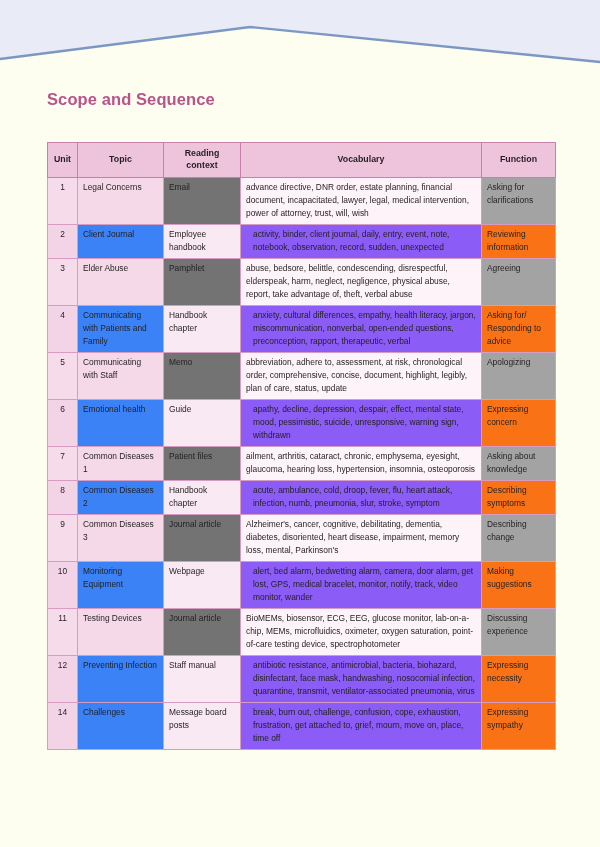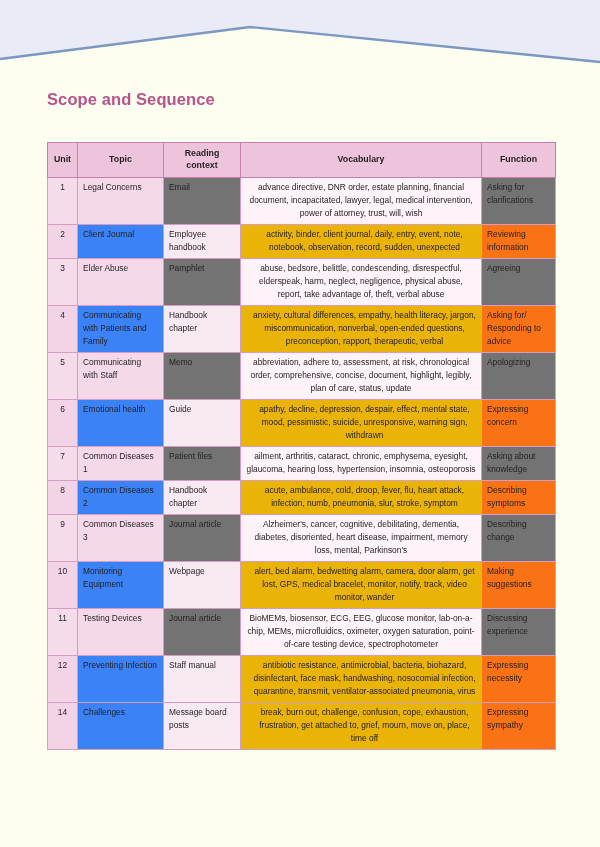--- a/index.html
+++ b/index.html
@@ -97,31 +97,30 @@
     padding-left: 2px;
   }
   td.topic {
     background: #f5d9e9;
   }
   td.reading {
     background: #737373;
   }
   td.vocab {
     background: #fdf3f8;
-    text-align: center;
   }
   td.function {
-    background: #737373;
+    background: #a3a3a3;
   }
 
   
   tr.alt td.unit     { background: #f3d3e6; }
   tr.alt td.topic    { background: #3b82f6; }
   tr.alt td.reading  { background: #f9e9f2; }
-  tr.alt td.vocab    { background: #eab308; padding-left: 12px; }
+  tr.alt td.vocab    { background: #8b5cf6; padding-left: 12px; }
   tr.alt td.function { background: #f97316; }
 </style>
 </head>
 <body>
 
 <div class="banner">
   <svg width="600" height="70" viewBox="0 0 600 70" xmlns="http://www.w3.org/2000/svg">
     <rect x="0" y="0" width="600" height="70" fill="#fdfdf0"></rect>
     <path d="M0 0 L600 0 L600 62 L250 27 L0 59 Z" fill="#e9ecf6"></path>
     <path d="M0 59 L250 27 L600 62" fill="none" stroke="#7b97c2" stroke-width="2.4"></path>

